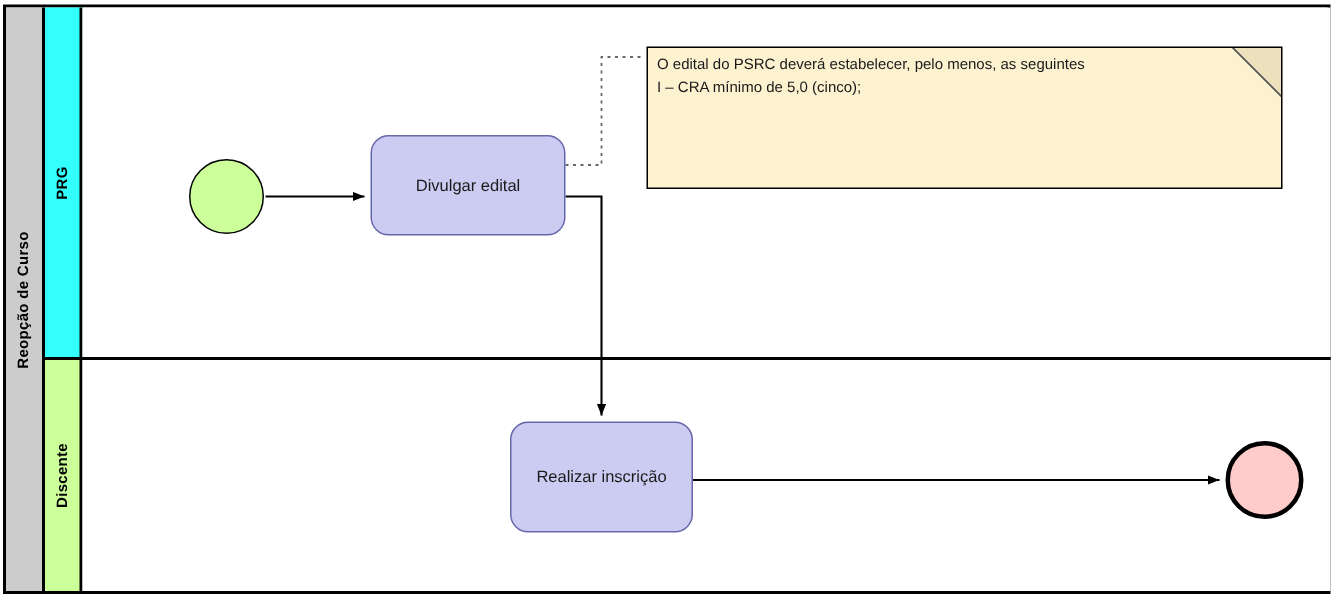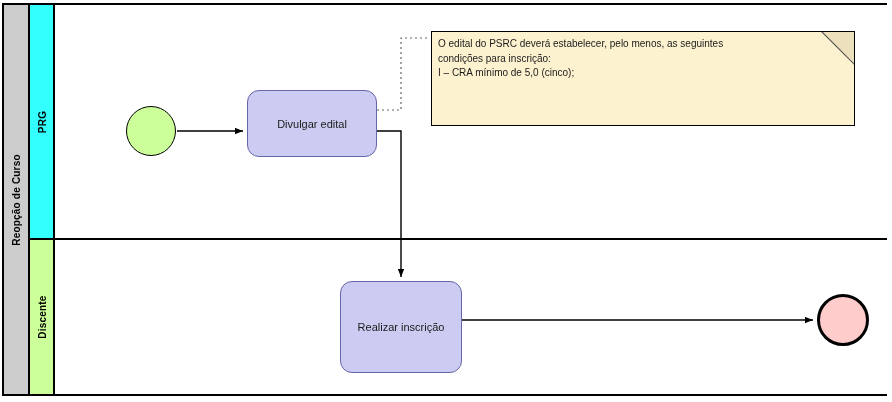--- a/index.html
+++ b/index.html
@@ -141,21 +141,21 @@
   .task-divulgar {
     left: 247px;
     top: 90px;
     width: 130px;
     height: 67px;
   }
   .task-realizar {
     left: 340px;
     top: 281px;
     width: 122px;
-    height: 92px;
+    height: 74px;
     text-align: right;
   }
 
   
   .annotation {
     position: absolute;
     left: 431px;
     top: 31px;
     width: 424px;
     height: 95px;
@@ -262,17 +262,16 @@
   <div class="task task-realizar">
     <span>Realizar inscrição</span>
   </div>
 
   <div class="annotation">
     <div class="annotation-fold"></div>
     <svg class="annotation-fold-line" viewBox="0 0 34 34" xmlns="http://www.w3.org/2000/svg">
       <path d="M0,0 L34,34" stroke="#555555" stroke-width="1.2" fill="none"></path>
     </svg>
     <span class="annotation-line l1">O edital do PSRC deverá estabelecer, pelo menos, as seguintes</span>
-    <span class="annotation-line">condições para inscrição:</span>
     <span class="annotation-line">I – CRA mínimo de 5,0 (cinco);</span>
   </div>
 
 </div>
 
 </body></html>

